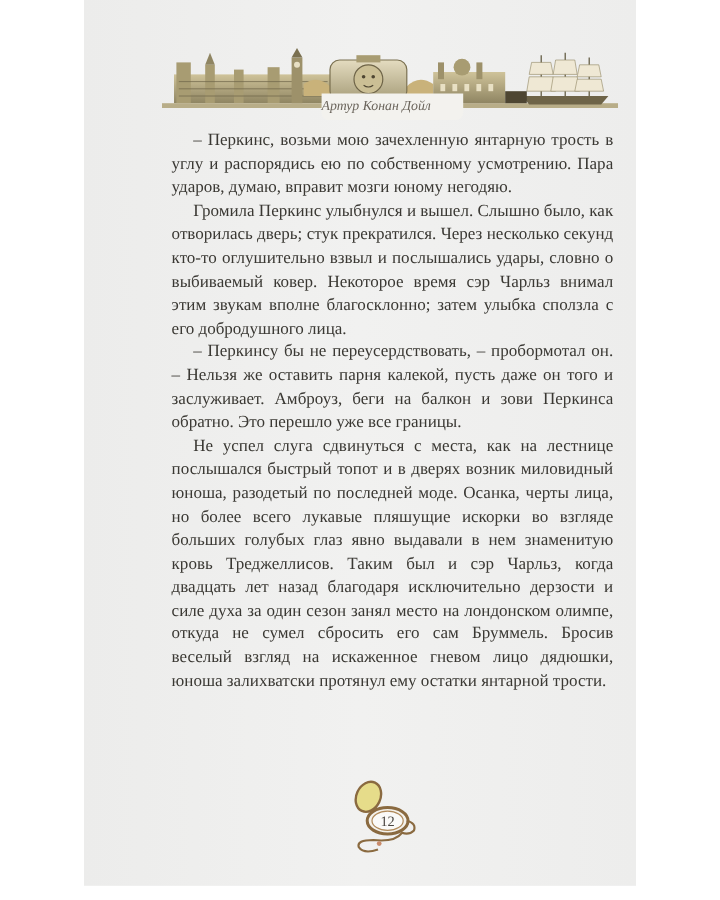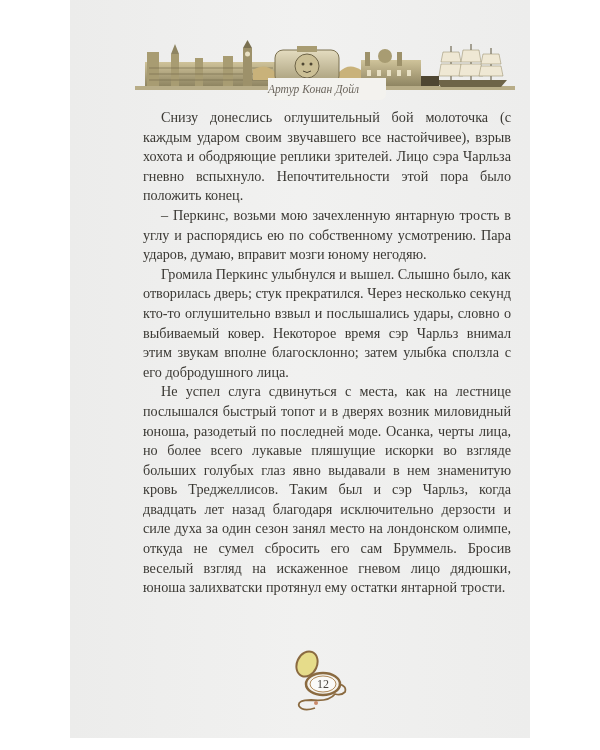--- a/index.html
+++ b/index.html
@@ -130,23 +130,23 @@
       <path d="M348,14 L364,14 L366,24 L346,24 Z"></path>
       <path d="M346,26 L366,26 L368,36 L344,36 Z"></path>
     </g>
     <rect x="286" y="36" width="18" height="10" fill="#4e4632"></rect>
   </svg>
 </div>
 
 <div class="author-label">Артур Конан Дойл</div>
 
 <div class="text">
-  <p>Снизу донеслись оглушительный бой молоточка (с каждым ударом своим звучавшего все настойчивее), взрыв хохота и ободряющие реплики зрителей. Лицо сэра Чарльза гневно вспыхнуло. Непочтительности этой пора было положить конец.</p>
   <p>– Перкинс, возьми мою зачехленную янтарную трость в углу и распорядись ею по собственному усмотрению. Пара ударов, думаю, вправит мозги юному негодяю.</p>
   <p>Громила Перкинс улыбнулся и вышел. Слышно было, как отворилась дверь; стук прекратился. Через несколько секунд кто-то оглушительно взвыл и послышались удары, словно о выбиваемый ковер. Некоторое время сэр Чарльз внимал этим звукам вполне благосклонно; затем улыбка сползла с его добродушного лица.</p>
+  <p>– Перкинсу бы не переусердствовать, – пробормотал он. – Нельзя же оставить парня калекой, пусть даже он того и заслуживает. Амброуз, беги на балкон и зови Перкинса обратно. Это перешло уже все границы.</p>
   <p>Не успел слуга сдвинуться с места, как на лестнице послышался быстрый топот и в дверях возник миловидный юноша, разодетый по последней моде. Осанка, черты лица, но более всего лукавые пляшущие искорки во взгляде больших голубых глаз явно выдавали в нем знаменитую кровь Треджеллисов. Таким был и сэр Чарльз, когда двадцать лет назад благодаря исключительно дерзости и силе духа за один сезон занял место на лондонском олимпе, откуда не сумел сбросить его сам Бруммель. Бросив веселый взгляд на искаженное гневом лицо дядюшки, юноша залихватски протянул ему остатки янтарной трости.</p>
 </div>
 
 <div class="page-num-wrap">
   <svg width="70" height="62" viewBox="0 0 70 62">
     <ellipse cx="22" cy="14" rx="10" ry="13" transform="rotate(25 22 14)" fill="#e6dc8a" stroke="#8a6a40" stroke-width="2"></ellipse>
     <ellipse cx="38" cy="34" rx="17" ry="11" fill="#f4f2ec" stroke="#8a6a40" stroke-width="2.5"></ellipse>
     <ellipse cx="38" cy="34" rx="13" ry="8" fill="#fafaf8" stroke="#b08a5a" stroke-width="1"></ellipse>
     <path d="M54,34 Q62,36 60,42 Q56,46 50,44 Q44,52 26,50 Q12,50 14,56 Q18,62 30,58" fill="none" stroke="#8a6a40" stroke-width="1.8"></path>
     <circle cx="31" cy="53" r="2" fill="#c98a6a"></circle>

